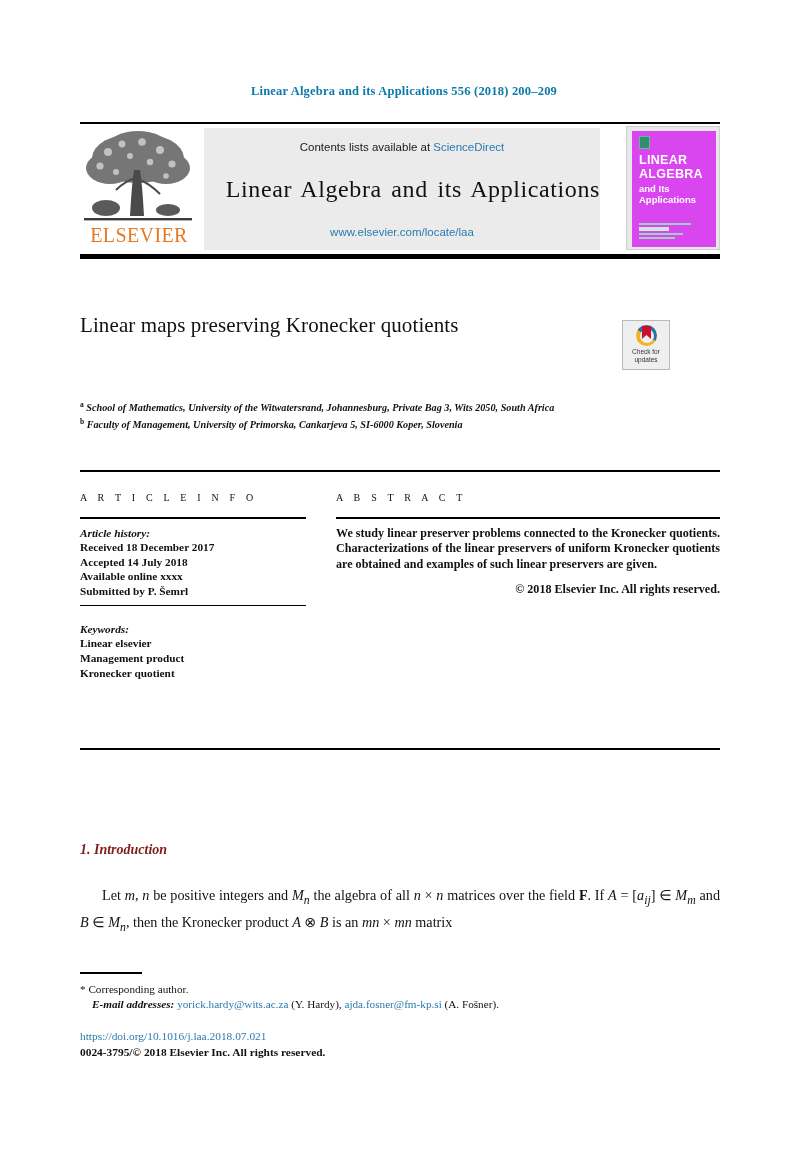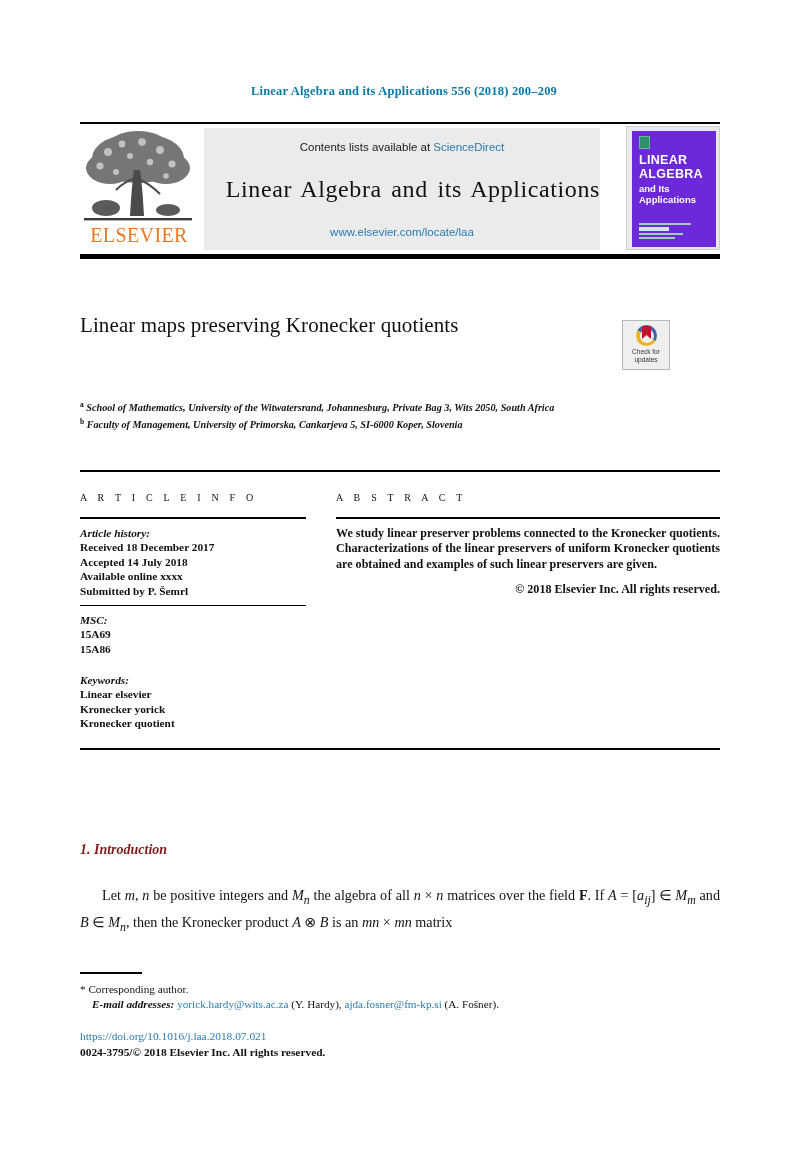--- a/index.html
+++ b/index.html
@@ -128,21 +128,21 @@
     height: 124px;
     background: #e9e9e9;
     border: 1px solid #cfcfcf;
     box-sizing: border-box;
   }
   .cover-inner {
     position: absolute;
     left: 5px; top: 4px;
     width: 84px;
     height: 116px;
-    background: #6d28d9;
+    background: #d946ef;
   }
   .cover-mark {
     position: absolute;
     left: 7px; top: 5px;
     width: 11px; height: 13px;
     background: #2f8e6c;
     border: 1px solid #66b79d;
     box-sizing: border-box;
   }
   .cover-t1, .cover-t2 {
@@ -493,29 +493,24 @@
     <div class="sec-head">A R T I C L E    I N F O</div>
     <div class="sec-rule"></div>
     <div class="hist">
       <div class="lbl">Article history:</div>
       <div>Received 18 December 2017</div>
       <div>Accepted 14 July 2018</div>
       <div>Available online xxxx</div>
       <div>Submitted by P. Šemrl</div>
     </div>
     <div class="hist-rule"></div>
-    <div class="msc">
-      <div class="lbl">MSC:</div>
-      <div>15A69</div>
-      <div>15A86</div>
-    </div>
     <div class="kw">
       <div class="lbl">Keywords:</div>
       <div>Linear elsevier</div>
-      <div>Kronecker yorick</div>
+      <div>Management product</div>
       <div>Kronecker quotient</div>
     </div>
   </div>
 
   <div class="col-right">
     <div class="sec-head">A B S T R A C T</div>
     <div class="sec-rule"></div>
     <div class="abs-body">We study linear preserver problems connected to the Kronecker quotients. Characterizations of the linear preservers of uniform Kronecker quotients are obtained and examples of such linear preservers are given.</div>
     <div class="abs-copy">© 2018 Elsevier Inc. All rights reserved.</div>
   </div>

